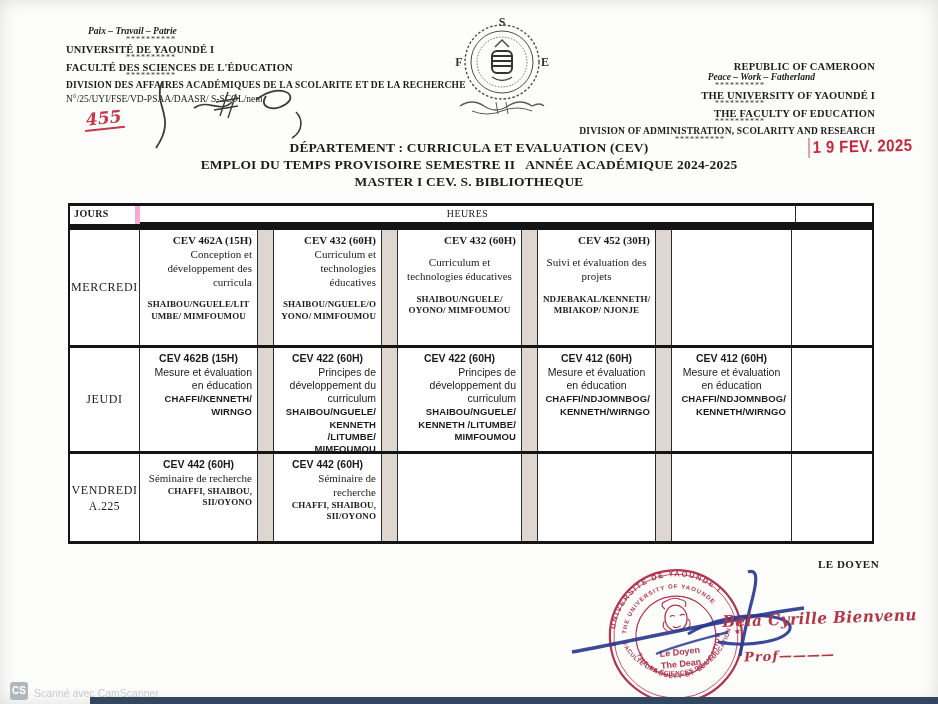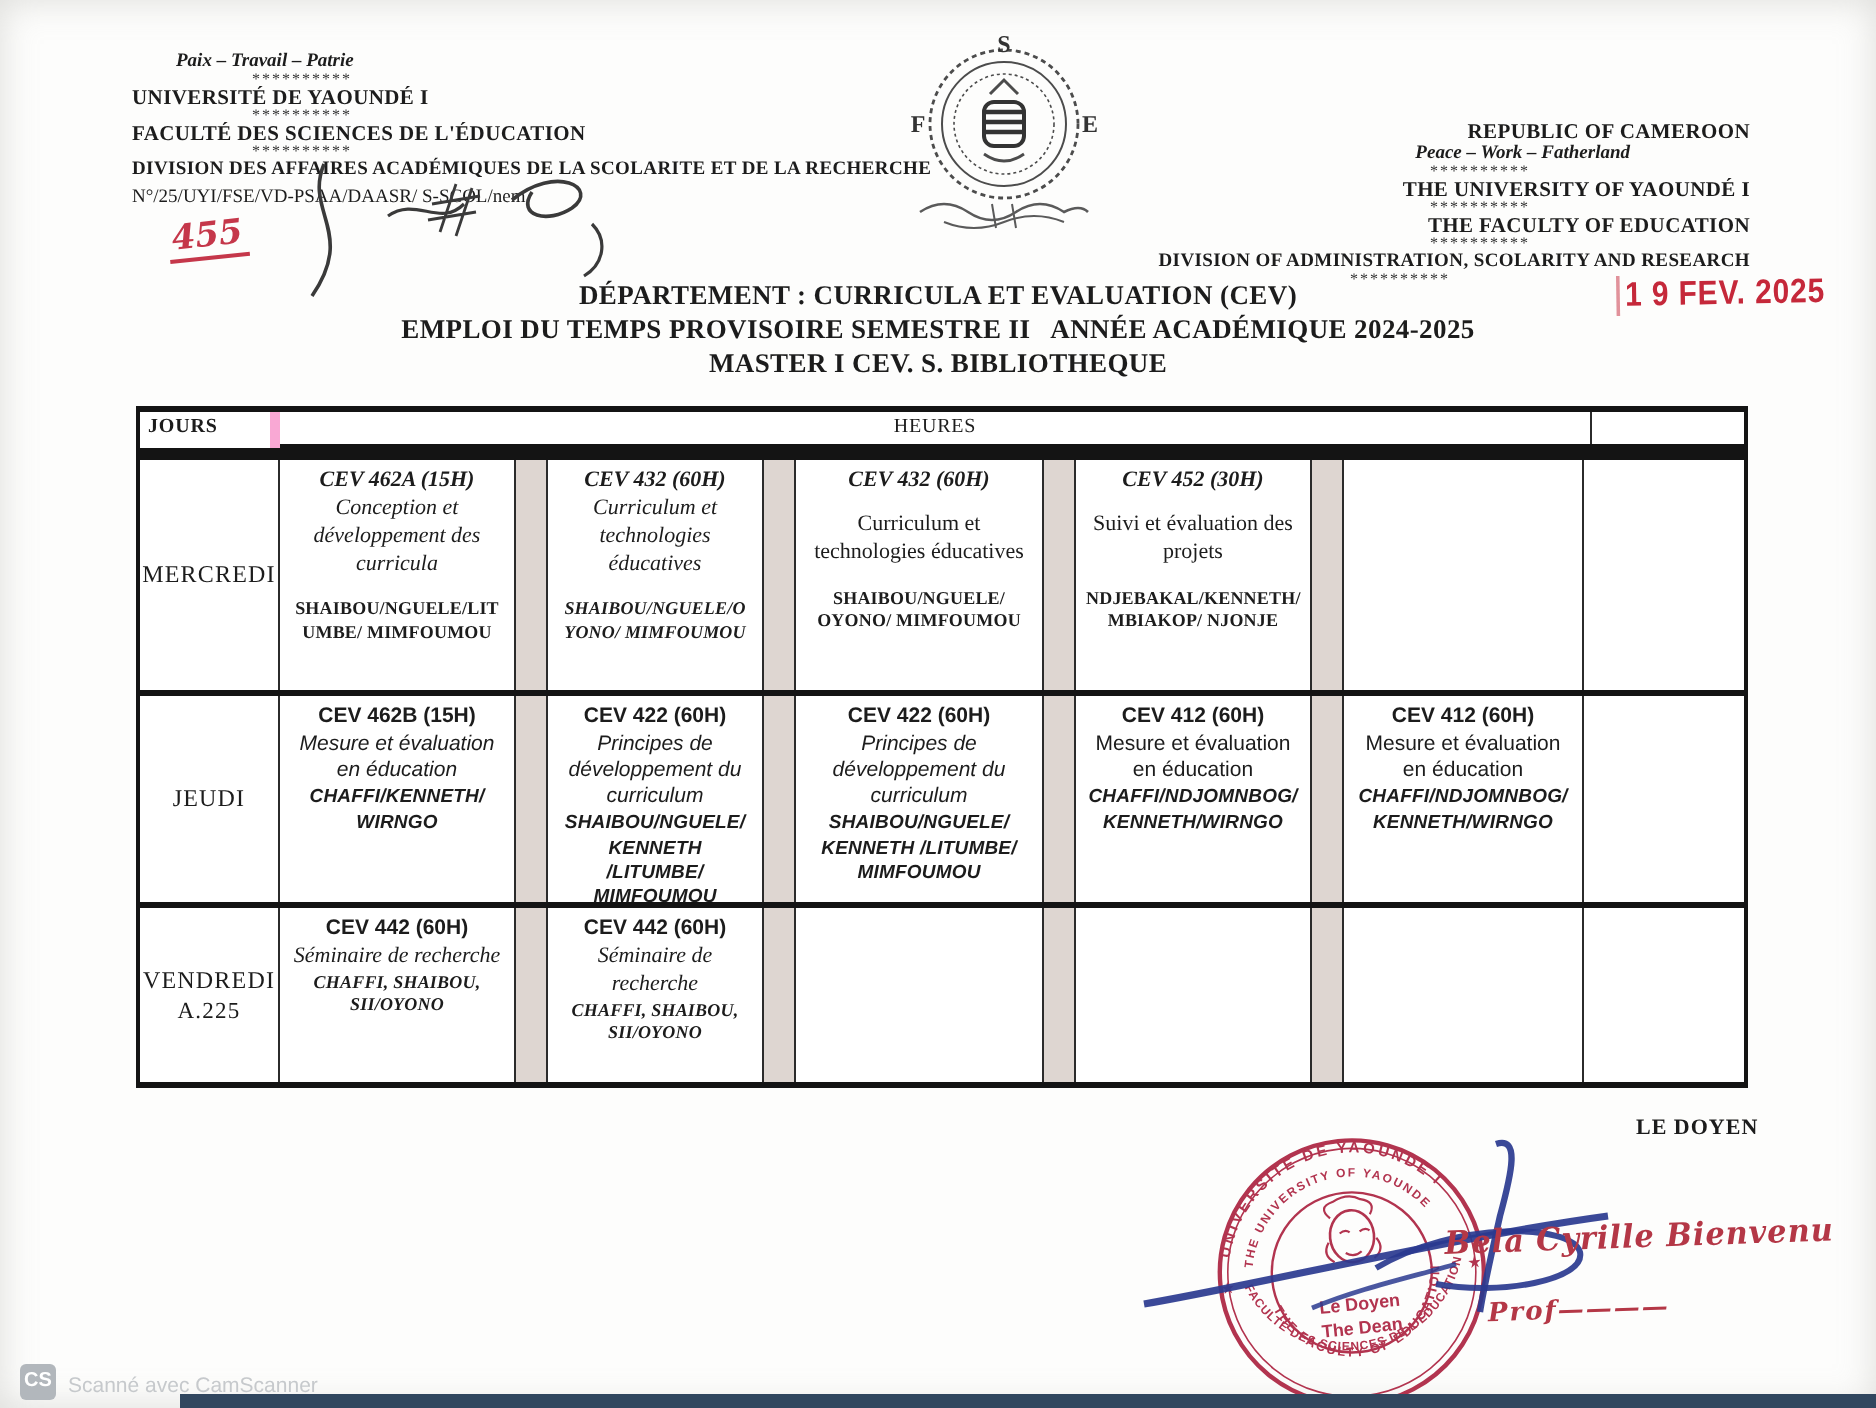--- a/index.html
+++ b/index.html
@@ -72,21 +72,21 @@
   .ctitle{font-size:11px;line-height:1.25;}
   .cteach{font-weight:bold;font-size:9px;line-height:1.3;letter-spacing:.1px;}
   .row-m .ccell{font-family:"Liberation Serif", serif;}
   .row-m .cteach{margin-top:10px;}
   .row-j .ccell{font-family:"Liberation Sans", sans-serif;}
   .row-j .ccode{font-size:10.5px;}
   .row-j .ctitle{font-size:10.5px;}
   .row-j .cteach{margin-top:1px;font-size:9.5px;}
   .row-v .ccode{font-family:"Liberation Sans", sans-serif;font-size:10.5px;text-align:center;}
   .row-v .cteach{margin-top:0;}
-  .ta-c{text-align:center;} .ta-l{text-align:center;font-style:italic;}
+  .ta-c{text-align:center;} .ta-l{text-align:right;}
   
   .dean-label{position:absolute;left:818px;top:558px;font-weight:bold;font-size:11px;letter-spacing:.5px;}
   .stamp{position:absolute;left:598px;top:562px;transform:rotate(-6deg);}
   .ink-sign{position:absolute;left:560px;top:568px;}
   .sig-name{
     position:absolute;left:722px;top:612px;width:220px;color:#b43746;
     font-family:"DejaVu Serif", serif;font-style:italic;font-weight:bold;font-size:16px;
     transform:rotate(-2deg) scaleX(.95);transform-origin:left top;letter-spacing:.5px;
   }
   .sig-title{

